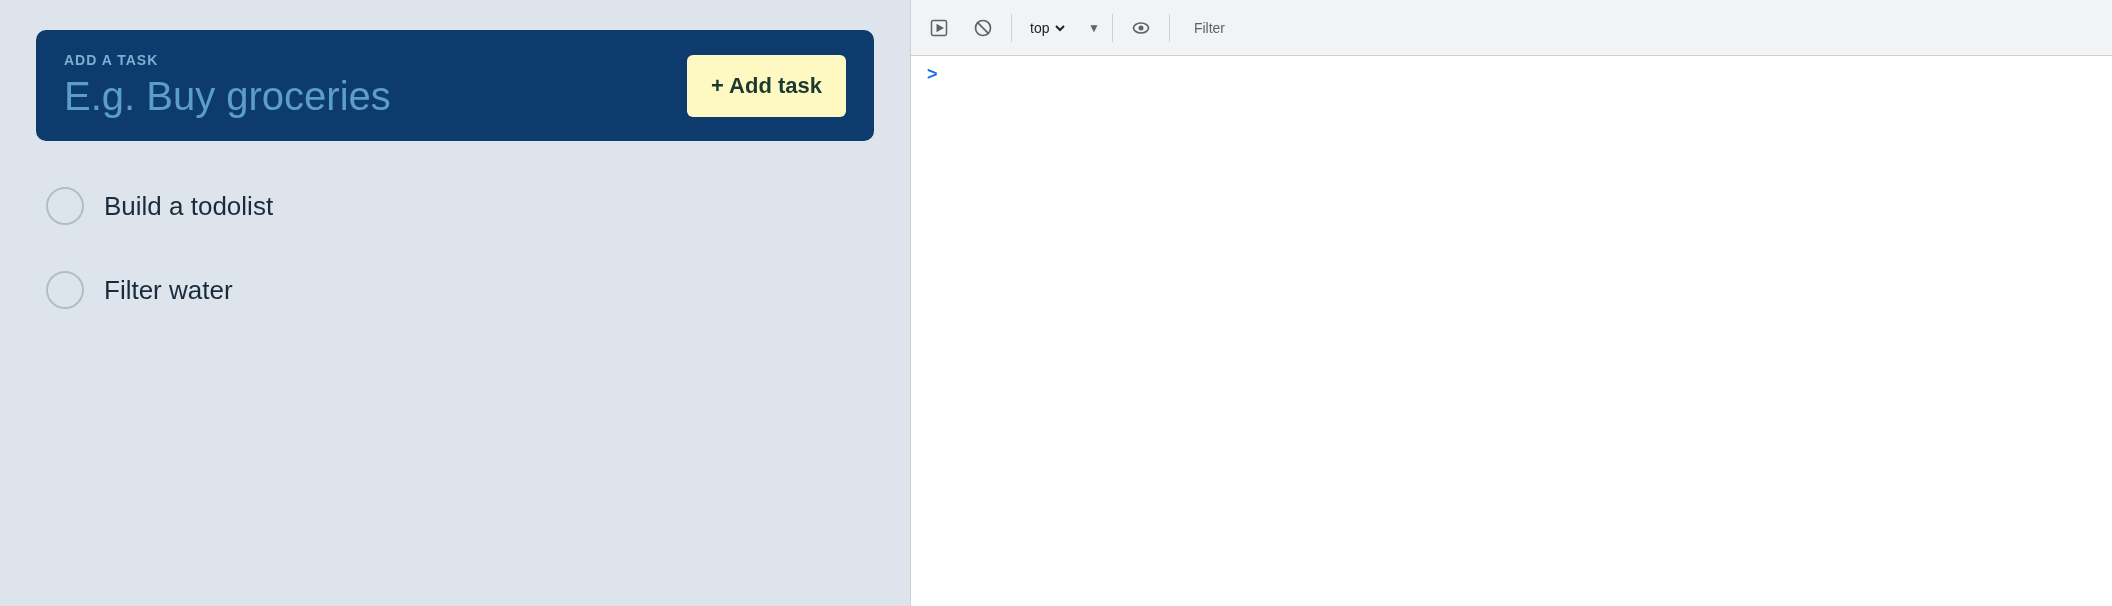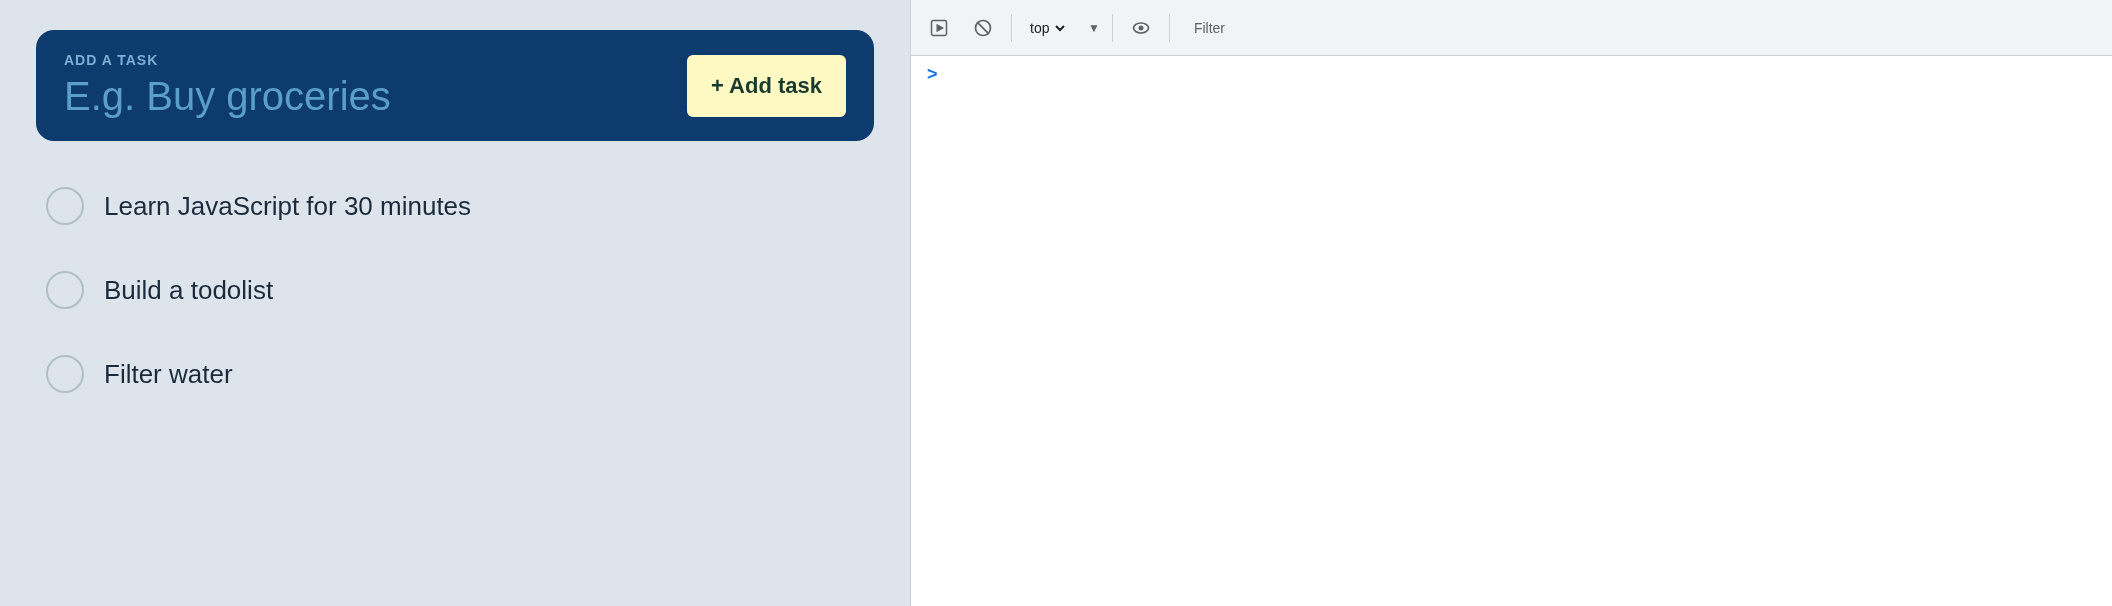--- a/index.html
+++ b/index.html
@@ -21,21 +21,21 @@
     .todo-panel {
       width: 910px;
       height: 606px;
       background: #dde4ec;
       padding: 30px 36px;
       flex-shrink: 0;
     }
 
     .add-task-card {
       background: #0d3b6e;
-      border-radius: 18px;
+      border-radius: 10px;
       padding: 22px 28px;
       display: flex;
       align-items: center;
       justify-content: space-between;
       margin-bottom: 28px;
     }
 
     .add-task-card-inner {
       display: flex;
       flex-direction: column;
@@ -211,24 +211,20 @@
     <div class="add-task-card-inner">
       <span class="add-task-label">Add a task</span>
       <input class="add-task-input" type="text" placeholder="E.g. Buy groceries" style="">
     </div>
     <button class="add-task-btn">+ Add task</button>
   </div>
 
   <div class="task-list">
     <div class="task-item">
       <div class="task-checkbox"></div>
-      <span class="task-text">Learn JavaScript for 30 minutes</span>
-    </div>
-    <div class="task-item">
-      <div class="task-checkbox"></div>
       <span class="task-text">Build a todolist</span>
     </div>
     <div class="task-item">
       <div class="task-checkbox"></div>
       <span class="task-text">Filter water</span>
     </div>
   </div>
 
 </div>
 

